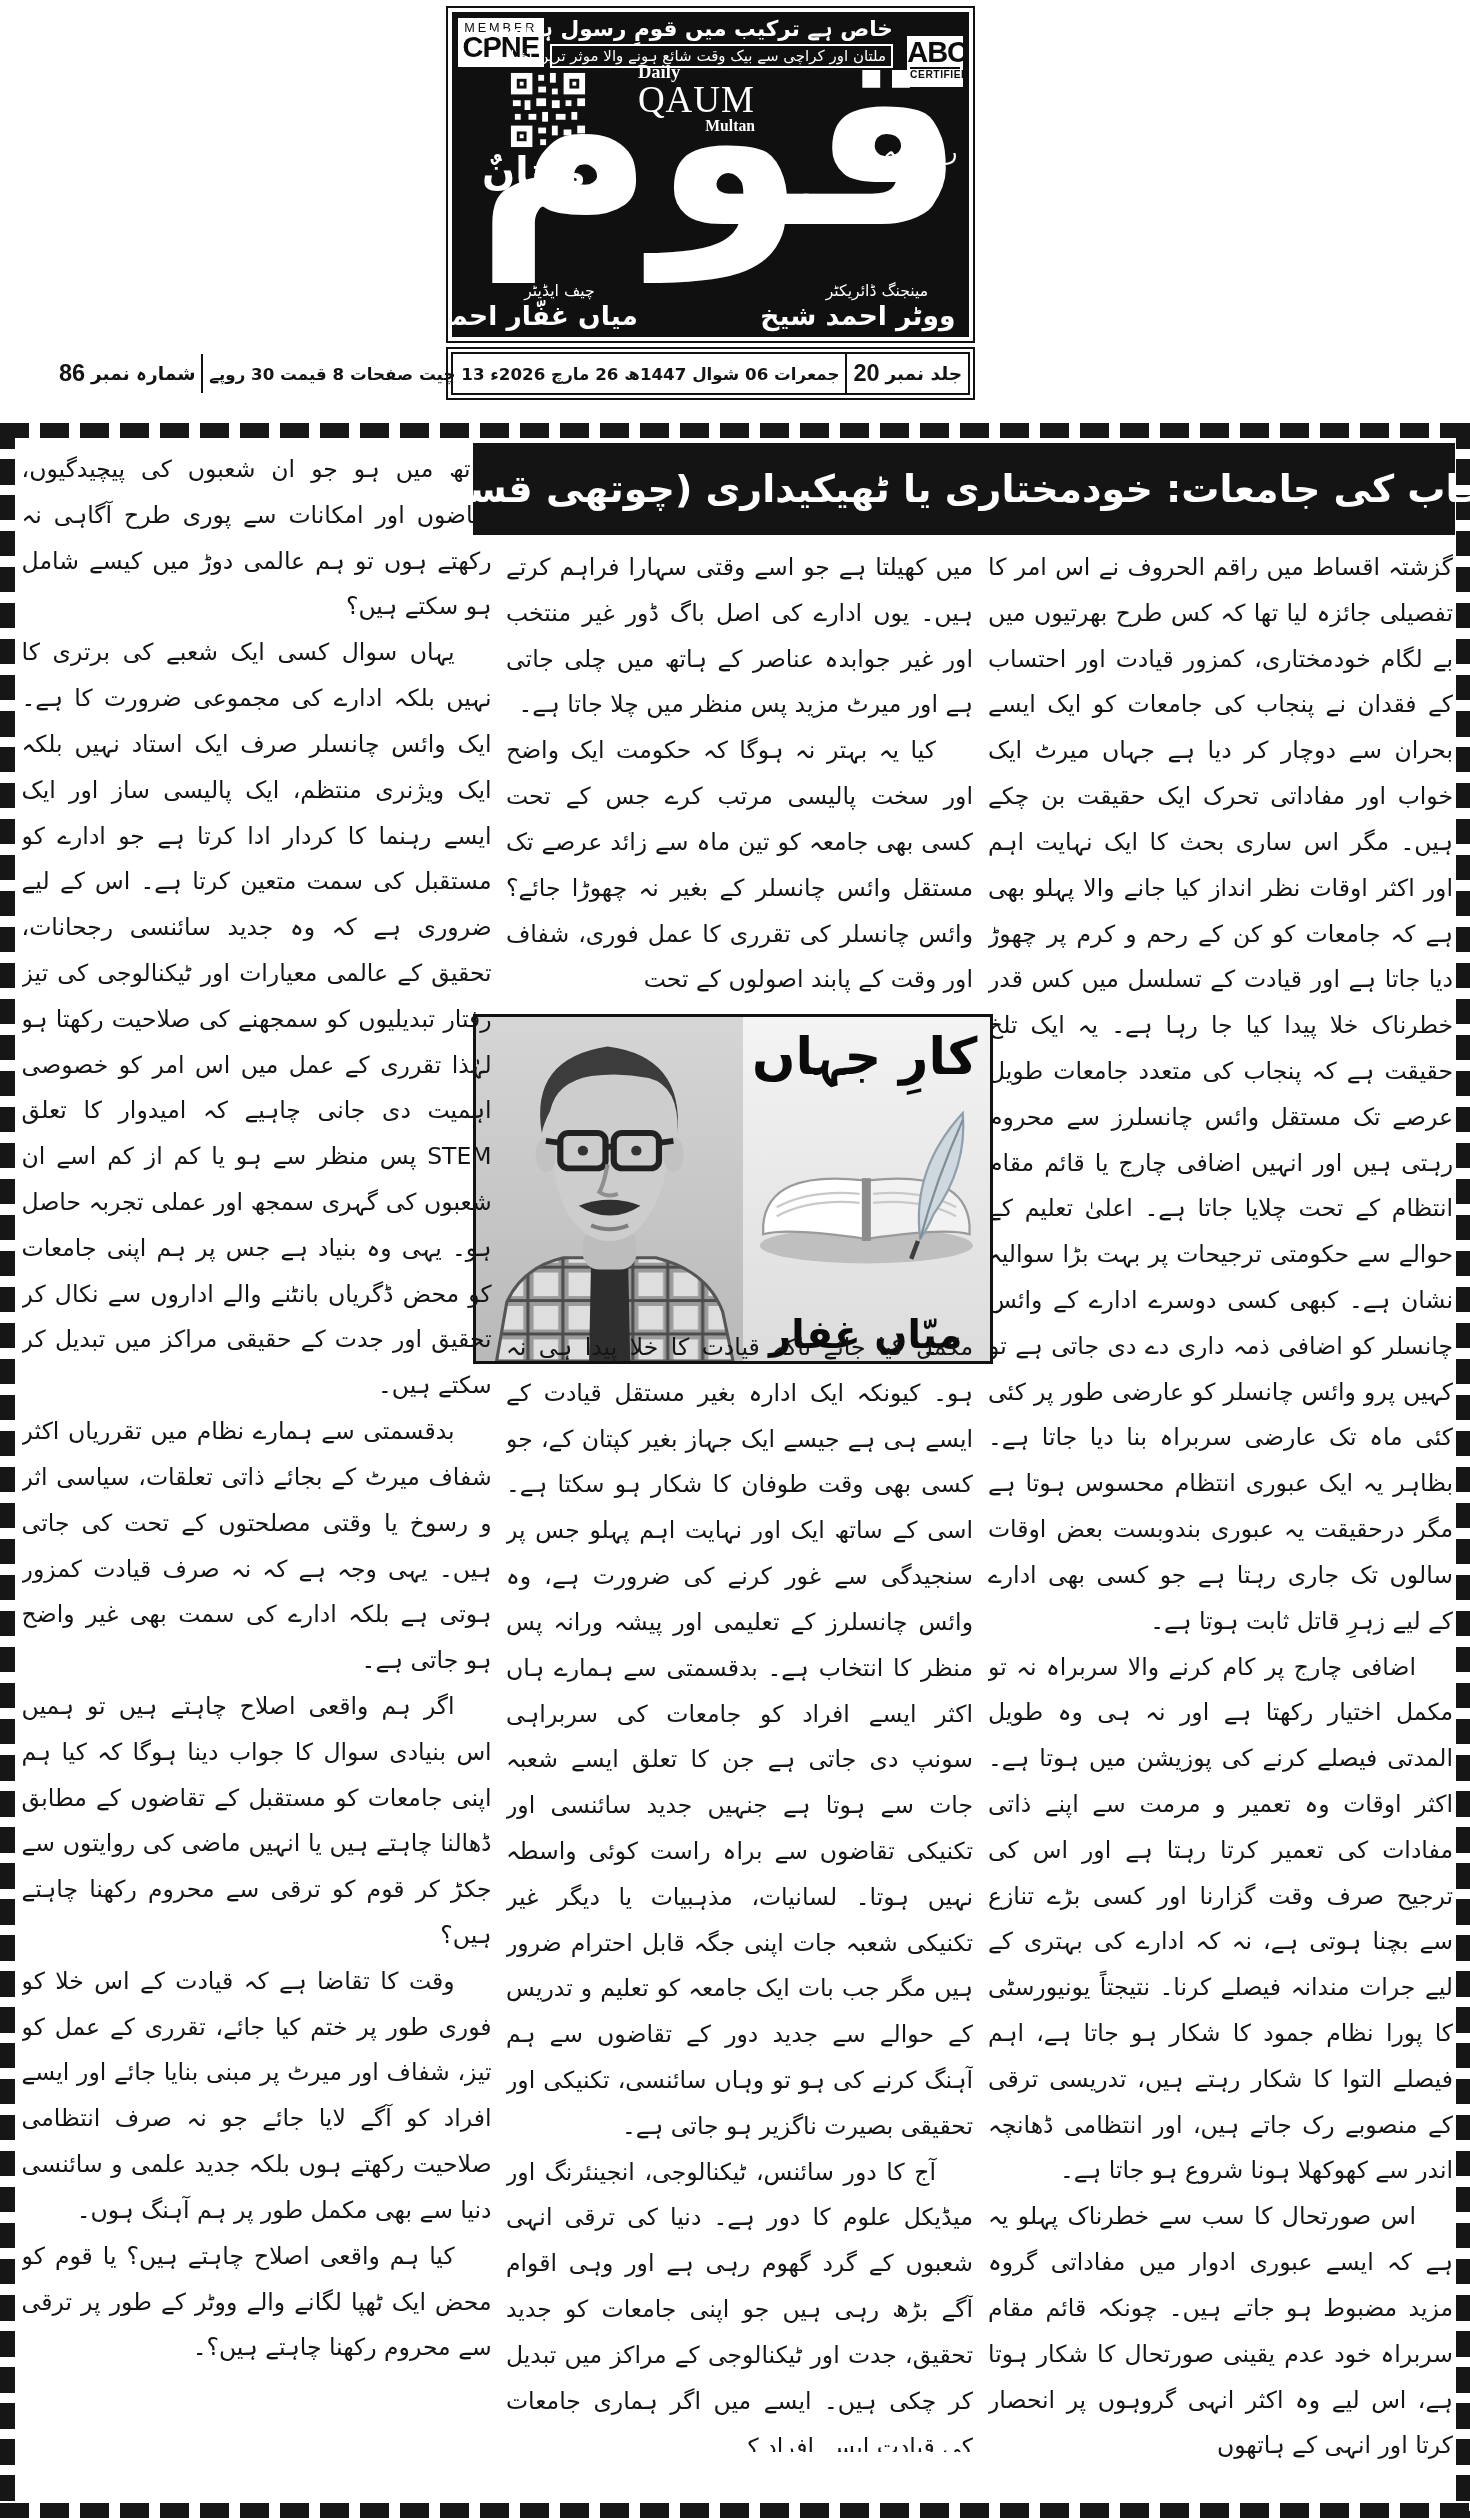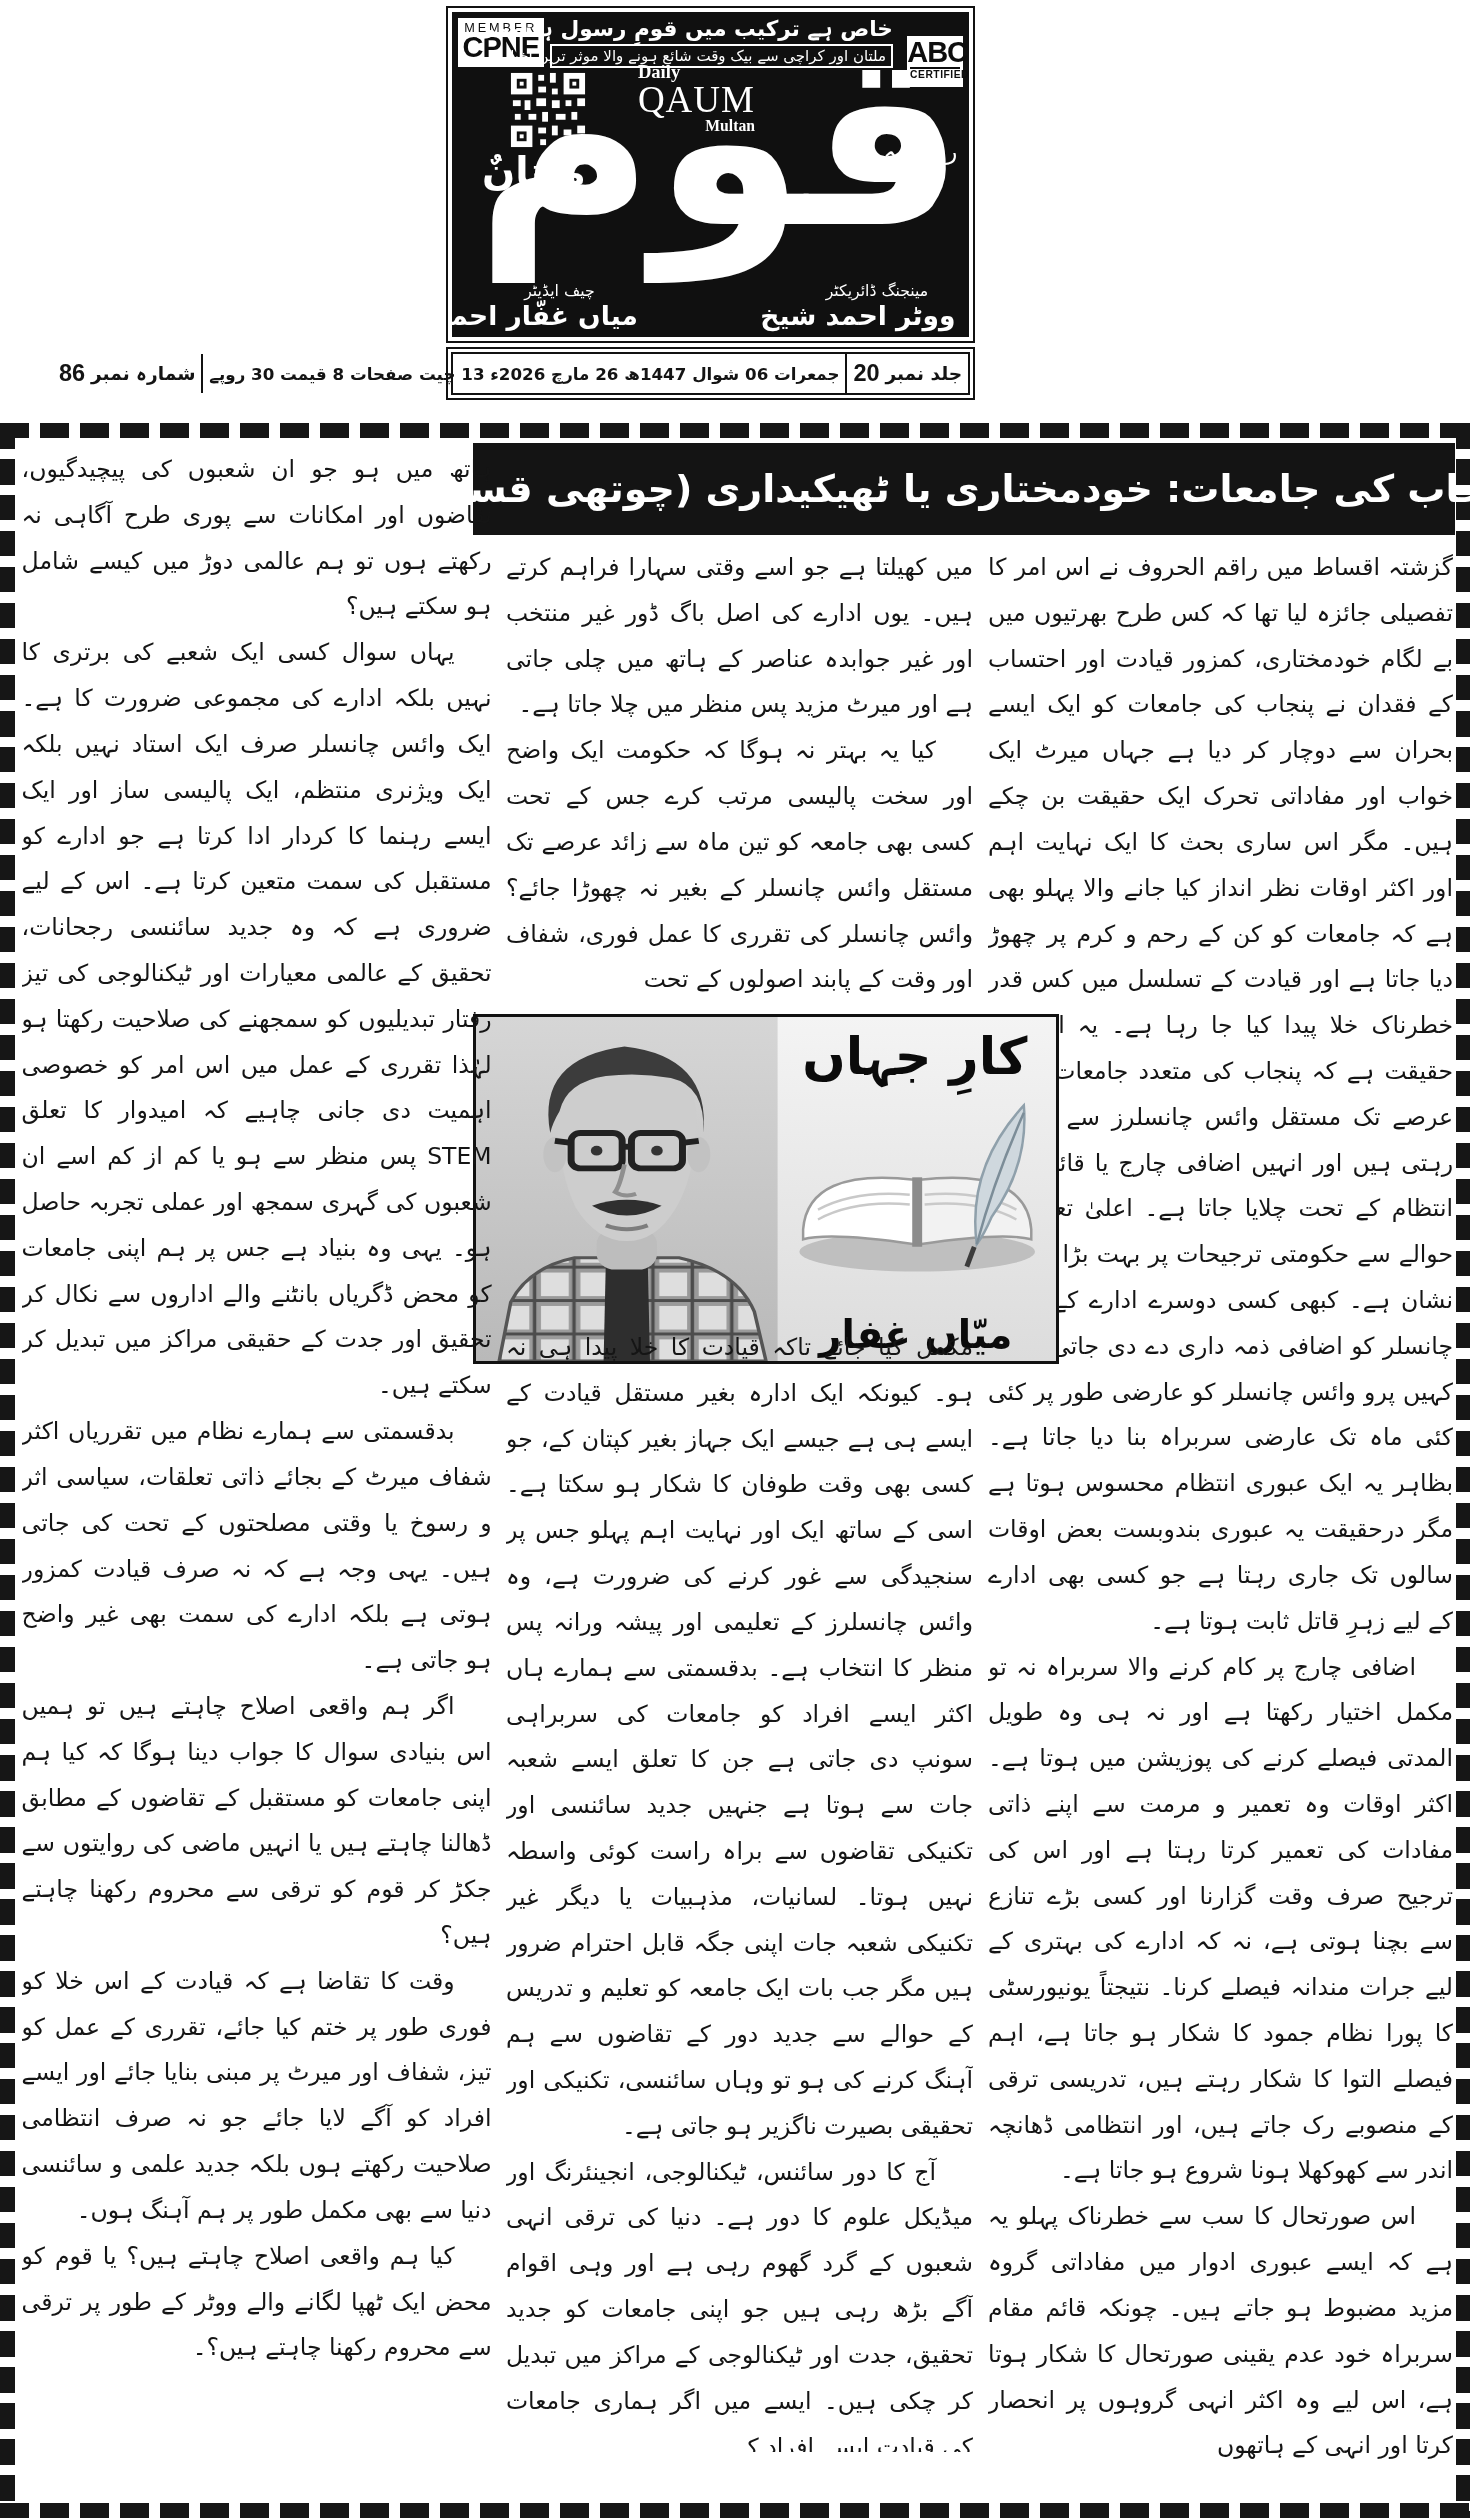--- a/index.html
+++ b/index.html
@@ -70,21 +70,21 @@
   .col { position:absolute; direction:rtl; text-align:justify; overflow:hidden;
     font-size:23.5px; line-height:1.95; color:#151515; }
   .col p { margin:0; }
   .col p + p { text-indent:37px; }
   #col-right  { left:988px; top:545px; width:465px; height:1954px; }
   #col-mid-a  { left:506px;  top:545px; width:467px; height:467px; }
   #col-mid-b  { left:506px;  top:1325px; width:467px; height:1127px; }
   #col-left   { left:21.6px;   top:447px; width:470px; height:2052px; }
 
   
-  #author-block { position:absolute; left:473px; top:1014px; width:586px; height:350px;
+  #author-block { position:absolute; left:473px; top:1014px; width:520px; height:350px;
     border:3.9px solid #111; background:linear-gradient(180deg,#f4f4f4,#dcdcdc); display:flex; }
   #author-photo { width:52%; height:100%; }
   #author-photo svg { width:100%; height:100%; display:block; }
   #author-right { width:48%; position:relative; }
   #kar-jahan { position:absolute; top:9.8px; right:7.8px; left:3.9px; text-align:center;
     font-size:51px; font-weight:900; color:#0b0b0b; direction:rtl; white-space:nowrap; }
   #book-art { position:absolute; top:76px; left:0; right:0; height:186px; }
   #book-art svg { width:100%; height:100%; }
   #author-name { position:absolute; bottom:3.9px; right:5.9px; left:3.9px; text-align:center;
     font-size:39px; font-weight:bold; color:#0b0b0b; direction:rtl; white-space:nowrap; }

